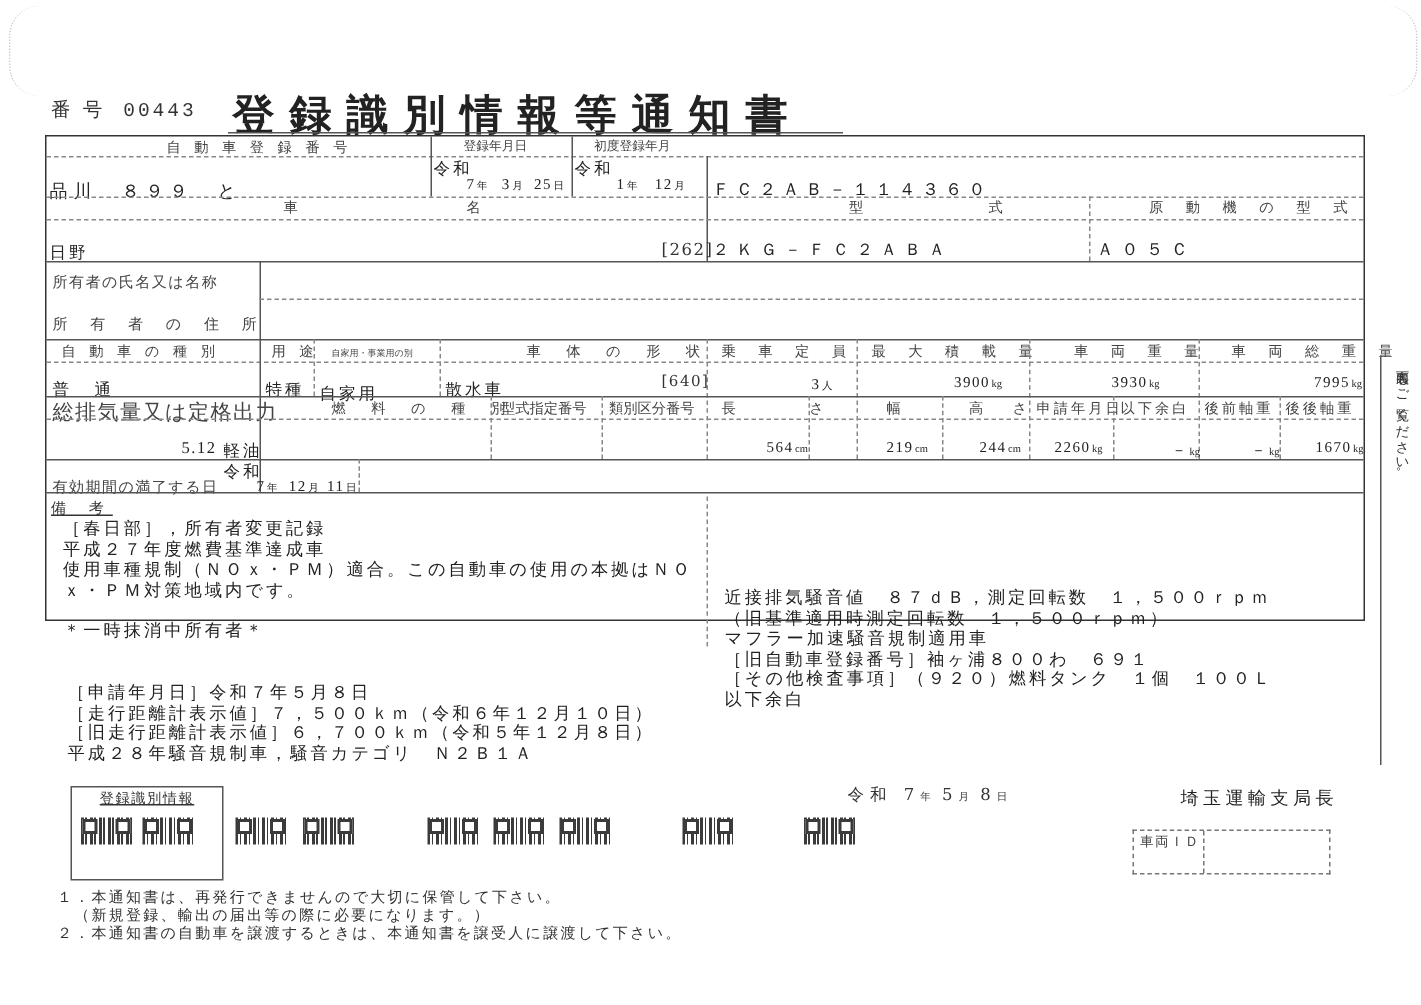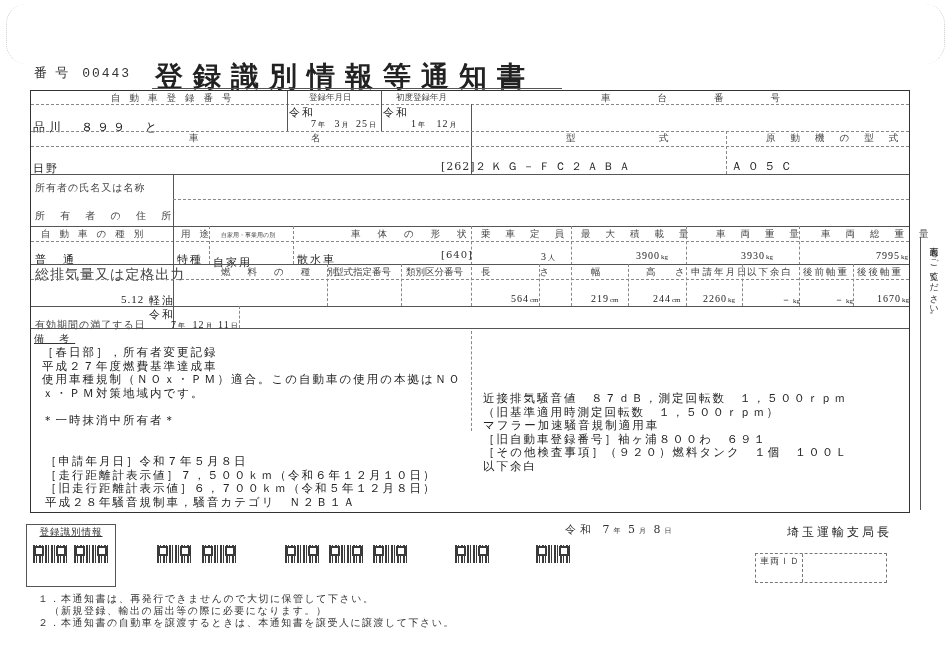--- a/index.html
+++ b/index.html
@@ -4,21 +4,21 @@
 <style>
   * { box-sizing: border-box; margin: 0; padding: 0; }
   html, body { width: 947px; height: 670px; background: #ffffff; overflow: hidden; }
   body { position: relative; font-family: "DejaVu Serif", "Liberation Serif", serif; color: #222; }
   .abs { position: absolute; }
   .serial { left: 34px; top: 64px; font-size: 13px; letter-spacing: 2px; color: #333; }
   .serial .num { margin-left: 12px; font-family: "Liberation Mono", "DejaVu Sans Mono", monospace; font-size: 13px; }
   .title { left: 155px; top: 58px; font-size: 28px; letter-spacing: 10px; color: #222; font-weight: bold; }
   .title-underline { left: 152px; top: 88px; width: 410px; height: 1px; background: #555; }
 
-  .frame { left: 30px; top: 90px; width: 880px; height: 423px; border: 1px solid #333; }
+  .frame { left: 30px; top: 90px; width: 880px; height: 324px; border: 1px solid #333; }
 
   .hline { position: absolute; height: 0; border-top: 1px dashed #888; }
   .hline.solid { border-top: 1px solid #555; }
   .vline { position: absolute; width: 0; border-left: 1px dashed #888; }
   .vline.solid { border-left: 1px solid #555; }
 
   .lbl { position: absolute; font-size: 9.5px; color: #444; white-space: nowrap; letter-spacing: 3px; }
   .lbl.tight { letter-spacing: 0; }
   .lbl.tiny { font-size: 6px; letter-spacing: 0; }
   .val { position: absolute; font-size: 12px; color: #222; white-space: nowrap; letter-spacing: 2px; }
@@ -26,21 +26,21 @@
   .val.num { font-family: "Liberation Serif", serif; letter-spacing: 1px; }
   .unit { font-size: 7px; letter-spacing: 0; margin-left: 1px; }
   .code { position: absolute; font-size: 11px; color: #333; letter-spacing: 1px; }
 
   .notes { position: absolute; font-size: 11.5px; line-height: 13.5px; color: #222; white-space: pre; letter-spacing: 2px; }
   .remarks-label { position: absolute; left: 34px; top: 332px; font-size: 10px; text-decoration: underline; letter-spacing: 6px; color: #333; }
 
   .side-note { left: 926px; top: 240px; width: 14px; writing-mode: vertical-rl; font-size: 9px; color: #333; letter-spacing: 1px; }
   .side-box { left: 920px; top: 237px; width: 1px; height: 273px; background: #555; }
 
-  .qr-box { left: 26px; top: 524px; width: 90px; height: 63px; border: 1px solid #555; }
+  .qr-box { left: 47px; top: 524px; width: 102px; height: 63px; border: 1px solid #555; }
   .qr-box-title { position: absolute; left: 0; top: 1px; width: 100%; text-align: center; font-size: 9.5px; text-decoration: underline; color: #333; letter-spacing: 1px; }
   .qr { position: absolute; width: 34px; height: 18px; background:
       repeating-linear-gradient(90deg, #111 0 2px, #fff 2px 3px, #111 3px 4px, #fff 4px 6px),
       #fff; opacity: .82; }
   .qr::before, .qr::after { content: ""; position: absolute; top: 1px; width: 6px; height: 6px; border: 2px solid #111; background: #fff; }
   .qr::before { left: 1px; }
   .qr::after { right: 1px; }
 
   .issue-date { left: 565px; top: 522px; font-size: 11px; letter-spacing: 4px; color: #333; }
   .issue-date .s { font-size: 7px; letter-spacing: 0; }
@@ -63,38 +63,38 @@
   <span>番 号</span><span class="num">00443</span>
 </div>
 <div class="abs title">登録識別情報等通知書</div>
 <div class="abs title-underline"></div>
 
 <div class="abs frame">
 
   <div class="lbl" style="left:80px;top:1px;">自 動 車 登 録 番 号</div>
   <div class="lbl tight" style="left:278px;top:1px;font-size:8.5px;">登録年月日</div>
   <div class="lbl tight" style="left:365px;top:1px;font-size:8.5px;">初度登録年月</div>
-  <div class="lbl" style="left:570px;top:1px;letter-spacing:22px;">車 台 番 号</div>
   <div class="hline" style="left:0;top:13px;width:878px;"></div>
   <div class="vline solid" style="left:256px;top:0;height:40px;"></div>
   <div class="vline solid" style="left:350px;top:0;height:40px;"></div>
   <div class="vline solid" style="left:440px;top:13px;height:70px;"></div>
 
   <div class="val" style="left:2px;top:28px;letter-spacing:4px;">品川　８９９　と</div>
   <div class="val" style="left:258px;top:14px;font-size:11px;">令和</div>
   <div class="val num" style="left:280px;top:27px;font-size:10px;">
     <span>7</span><span class="unit">年</span>
     <span style="margin-left:6px">3</span><span class="unit">月</span>
     <span style="margin-left:4px">25</span><span class="unit">日</span>
   </div>
   <div class="val" style="left:352px;top:14px;font-size:11px;">令和</div>
   <div class="val num" style="left:380px;top:27px;font-size:10px;">
     <span>1</span><span class="unit">年</span>
     <span style="margin-left:8px">12</span><span class="unit">月</span>
   </div>
+  <div class="val wide" style="left:444px;top:28px;font-size:11.5px;letter-spacing:4px;">ＦＣ２ＡＢ－１１４３６０</div>
   <div class="hline" style="left:0;top:40px;width:878px;"></div>
 
   <div class="lbl" style="left:158px;top:41px;">車</div>
   <div class="lbl" style="left:280px;top:41px;">名</div>
   <div class="lbl" style="left:535px;top:41px;letter-spacing:6px;">型　　　　　式</div>
   <div class="lbl" style="left:735px;top:41px;letter-spacing:6px;">原 動 機 の 型 式</div>
   <div class="hline" style="left:0;top:55px;width:878px;"></div>
   <div class="vline" style="left:695px;top:40px;height:43px;"></div>
 
   <div class="val" style="left:2px;top:70px;font-size:11px;">日野</div>

